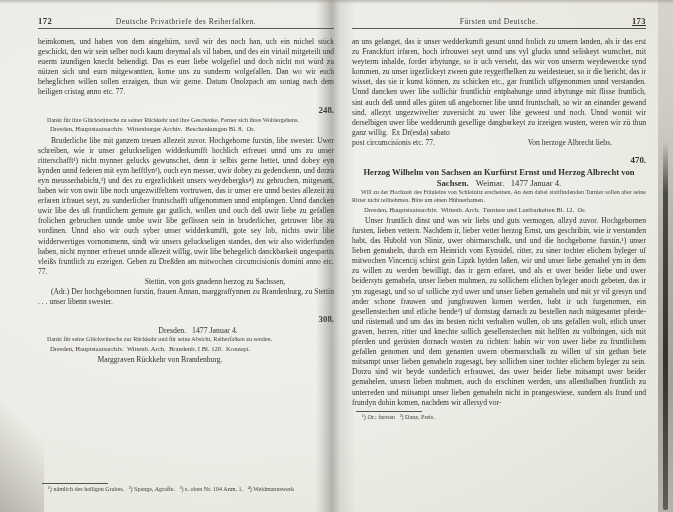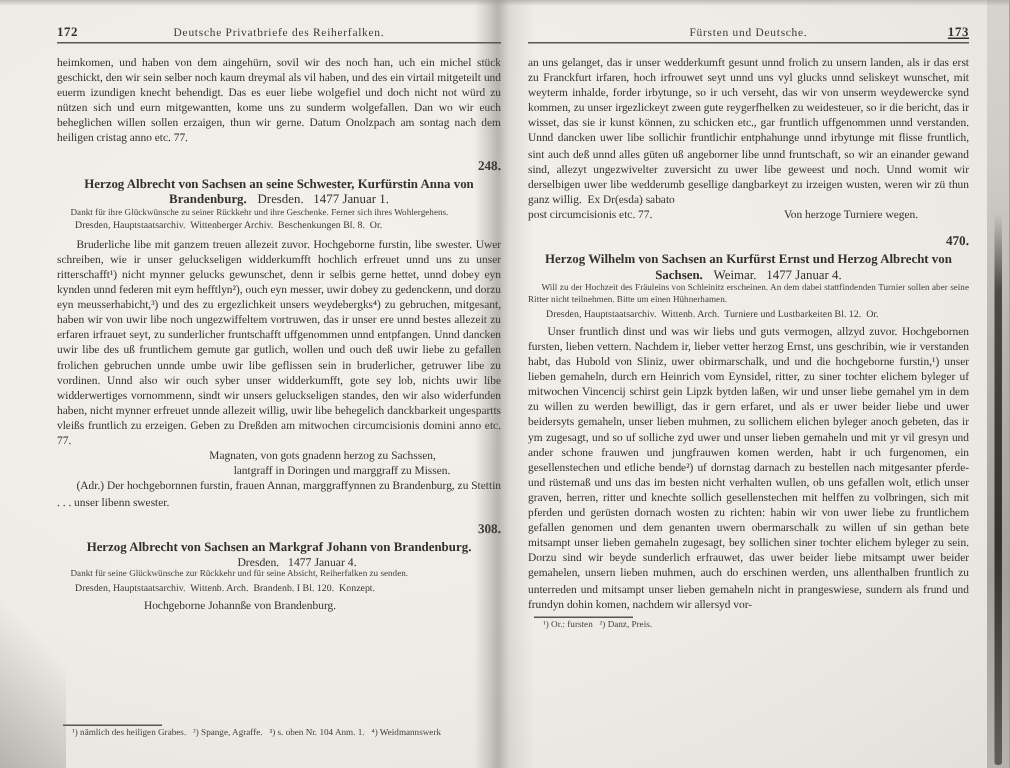--- a/index.html
+++ b/index.html
@@ -56,57 +56,49 @@
   <div class="page left">
     <div class="header">
       <span class="pnum">172</span>
       <span class="rtitle">Deutsche Privatbriefe des Reiherfalken.</span>
       <span class="spacer"></span>
     </div>
 
     <p class="body-par">heimkomen, und haben von dem aingehürn, sovil wir des noch han, uch ein michel stück geschickt, den wir sein selber noch kaum dreymal als vil haben, und des ein virtail mitgeteilt und euerm izundigen knecht behendigt. Das es euer liebe wolgefiel und doch nicht not würd zu nützen sich und eurn mitgewantten, kome uns zu sunderm wolgefallen. Dan wo wir euch beheglichen willen sollen erzaigen, thun wir gerne. Datum Onolzpach am sontag nach dem heiligen cristag anno etc. 77.</p>
 
     <div class="sec-num">248.</div>
-    <div class="sec-title">
-      <span>Herzog Albrecht von Sachsen an seine Schwester, Kurfürstin Anna von Brandenburg.</span>
-      <span class="roman">Dresden.&nbsp;&nbsp; 1477 Januar 1.</span>
-    </div>
     <p class="regest">Dankt für ihre Glückwünsche zu seiner Rückkehr und ihre Geschenke. Ferner sich ihres Wohlergehens.</p>
     <p class="source">Dresden, Hauptstaatsarchiv.&nbsp; Wittenberger Archiv.&nbsp; Beschenkungen Bl. 8.&nbsp; Or.</p>
     <p class="body-par indent">Bruderliche libe mit ganzem treuen allezeit zuvor. Hochgeborne furstin, libe swester. Uwer schreiben, wie ir unser geluckseligen widderkumfft hochlich erfreuet unnd uns zu unser ritterschafft¹) nicht mynner gelucks gewunschet, denn ir selbis gerne hettet, unnd dobey eyn kynden unnd federen mit eym hefftlyn²), ouch eyn messer, uwir dobey zu gedenckenn, und dorzu eyn meusserhabicht,³) und des zu ergezlichkeit unsers weydebergks⁴) zu gebruchen, mitgesant, haben wir von uwir libe noch ungezwiffeltem vortruwen, das ir unser ere unnd bestes allezeit zu erfaren irfrauet seyt, zu sunderlicher fruntschafft uffgenommen unnd entpfangen. Unnd dancken uwir libe des uß fruntlichem gemute gar gutlich, wollen und ouch deß uwir liebe zu gefallen frolichen gebruchen unnde umbe uwir libe geflissen sein in bruderlicher, getruwer libe zu vordinen. Unnd also wir ouch syber unser widderkumfft, gote sey lob, nichts uwir libe widderwertiges vornommenn, sindt wir unsers geluckseligen standes, den wir also widerfunden haben, nicht mynner erfreuet unnde allezeit willig, uwir libe behegelich danckbarkeit ungespartts vleißs fruntlich zu erzeigen. Geben zu Dreßden am mitwochen circumcisionis domini anno etc. 77.</p>
-    <div class="sig">Magnaten, von gots gnadenn herzog zu Sachssen,</div>
-    <div class="sig sig2">lantgraff in Doringen und marggraff zu Missen.</div>
+    <div class="sig">Stettin, von gots gnadenn herzog zu Sachssen,</div>
     <p class="body-par indent">(Adr.) Der hochgebornnen furstin, frauen Annan, marggraffynnen zu Brandenburg, zu Stettin . . . unser libenn swester.</p>
 
     <div class="sec-num">308.</div>
-    <div class="sec-title">
-      <span>Herzog Albrecht von Sachsen an Markgraf Johann von Brandenburg.</span>
-    </div>
     <p class="place-line">Dresden.&nbsp;&nbsp; 1477 Januar 4.</p>
     <p class="regest">Dankt für seine Glückwünsche zur Rückkehr und für seine Absicht, Reiherfalken zu senden.</p>
     <p class="source">Dresden, Hauptstaatsarchiv.&nbsp; Wittenb. Arch.&nbsp; Brandenb. I Bl. 120.&nbsp; Konzept.</p>
-    <p class="salutation">Hochgeborne Johannße von Brandenburg.</p>
+    <p class="salutation">Marggraven Rückkehr von Brandenburg.</p>
 
     <div class="footnotes">
       <div class="fn-rule"></div>
       <div class="fn-text">¹) nämlich des heiligen Grabes.&nbsp;&nbsp; ²) Spange, Agraffe.&nbsp;&nbsp; ³) s. oben Nr. 104 Anm. 1.&nbsp;&nbsp; ⁴) Weidmannswerk</div>
     </div>
   </div>
 
   <div class="page right">
     <div class="header">
       <span class="spacer"></span>
       <span class="rtitle">Fürsten und Deutsche.</span>
       <span class="pnum r">173</span>
     </div>
 
     <p class="body-par">an uns gelanget, das ir unser wedderkumft gesunt unnd frolich zu unsern landen, als ir das erst zu Franckfurt irfaren, hoch irfrouwet seyt unnd uns vyl glucks unnd seliskeyt wunschet, mit weyterm inhalde, forder irbytunge, so ir uch verseht, das wir von unserm weydewercke synd kommen, zu unser irgezlickeyt zween gute reygerfhelken zu weidesteuer, so ir die bericht, das ir wisset, das sie ir kunst können, zu schicken etc., gar fruntlich uffgenommen unnd verstanden. Unnd dancken uwer libe sollichir fruntlichir entphahunge unnd irbytunge mit flisse fruntlich, sint auch deß unnd alles güten uß angeborner libe unnd fruntschaft, so wir an einander gewand sind, allezyt ungezwivelter zuversicht zu uwer libe geweest und noch. Unnd womit wir derselbigen uwer libe wedderumb gesellige dangbarkeyt zu irzeigen wusten, weren wir zü thun ganz willig.&nbsp; Ex Dr(esda) sabato</p>
     <div class="dateline-row">
       <span>post circumcisionis etc. 77.</span>
-      <span>Von herzoge Turniere wegen.</span>
+      <span>Von herzoge Albrecht liebs.</span>
     </div>
 
     <div class="sec-num">470.</div>
     <div class="sec-title">
       <span>Herzog Wilhelm von Sachsen an Kurfürst Ernst und Herzog Albrecht von Sachsen.</span>
       <span class="roman">Weimar.&nbsp;&nbsp; 1477 Januar 4.</span>
     </div>
     <p class="regest">Will zu der Hochzeit des Fräuleins von Schleinitz erscheinen. An dem dabei stattfindenden Turnier sollen aber seine Ritter nicht teilnehmen. Bitte um einen Hühnerhamen.</p>
     <p class="source">Dresden, Hauptstaatsarchiv.&nbsp; Wittenb. Arch.&nbsp; Turniere und Lustbarkeiten Bl. 12.&nbsp; Or.</p>
     <p class="body-par indent">Unser fruntlich dinst und was wir liebs und guts vermogen, allzyd zuvor. Hochgebornen fursten, lieben vettern. Nachdem ir, lieber vetter herzog Ernst, uns geschribin, wie ir verstanden habt, das Hubold von Sliniz, uwer obirmarschalk, und und die hochgeborne furstin,¹) unser lieben gemaheln, durch ern Heinrich vom Eynsidel, ritter, zu siner tochter elichem byleger uf mitwochen Vincencij schirst gein Lipzk bytden laßen, wir und unser liebe gemahel ym in dem zu willen zu werden bewilligt, das ir gern erfaret, und als er uwer beider liebe und uwer beidersyts gemaheln, unser lieben muhmen, zu sollichem elichen byleger anoch gebeten, das ir ym zugesagt, und so uf solliche zyd uwer und unser lieben gemaheln und mit yr vil gresyn und ander schone frauwen und jungfrauwen komen werden, habt ir uch furgenomen, ein gesellenstechen und etliche bende²) uf dornstag darnach zu bestellen nach mitgesanter pferde- und rüstemaß und uns das im besten nicht verhalten wullen, ob uns gefallen wolt, etlich unser graven, herren, ritter und knechte sollich gesellenstechen mit helffen zu volbringen, sich mit pferden und gerüsten dornach wosten zu richten: habin wir von uwer liebe zu fruntlichem gefallen genomen und dem genanten uwern obermarschalk zu willen uf sin gethan bete mitsampt unser lieben gemaheln zugesagt, bey sollichen siner tochter elichem byleger zu sein. Dorzu sind wir beyde sunderlich erfrauwet, das uwer beider liebe mitsampt uwer beider gemahelen, unsern lieben muhmen, auch do erschinen werden, uns allenthalben fruntlich zu unterreden und mitsampt unser lieben gemaheln nicht in prangeswiese, sundern als frund und frundyn dohin komen, nachdem wir allersyd vor-</p>

